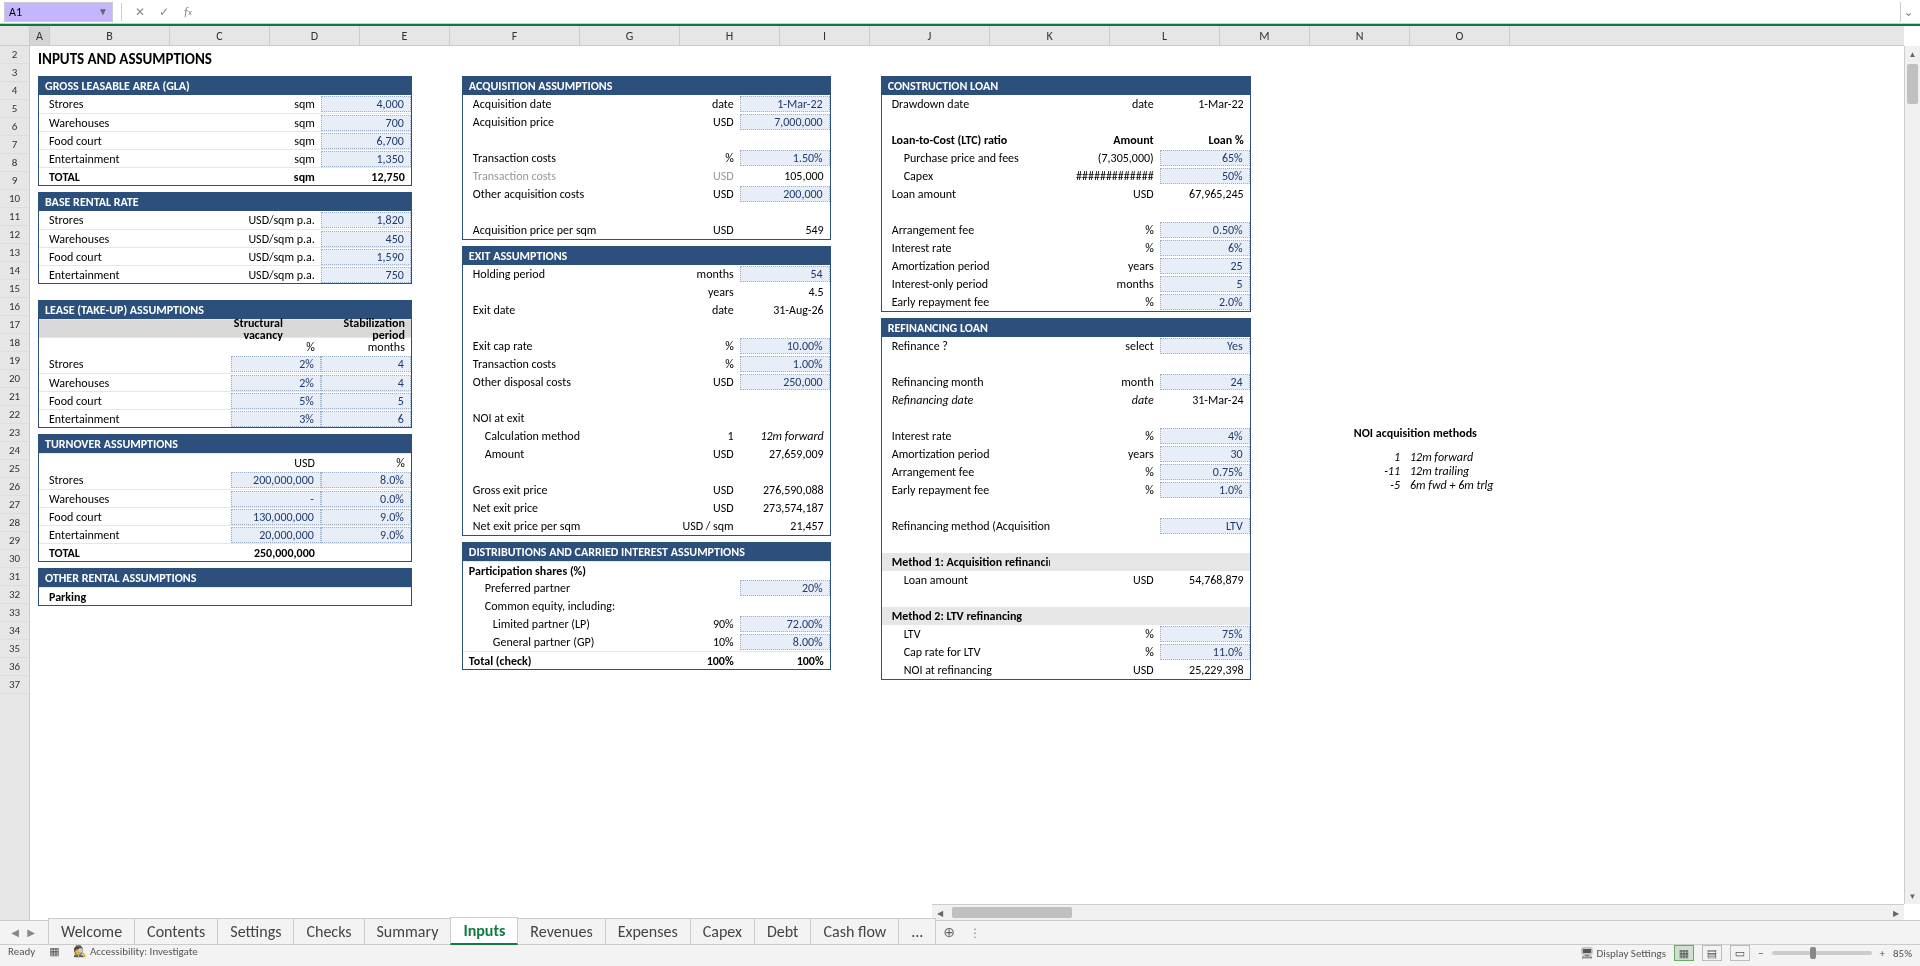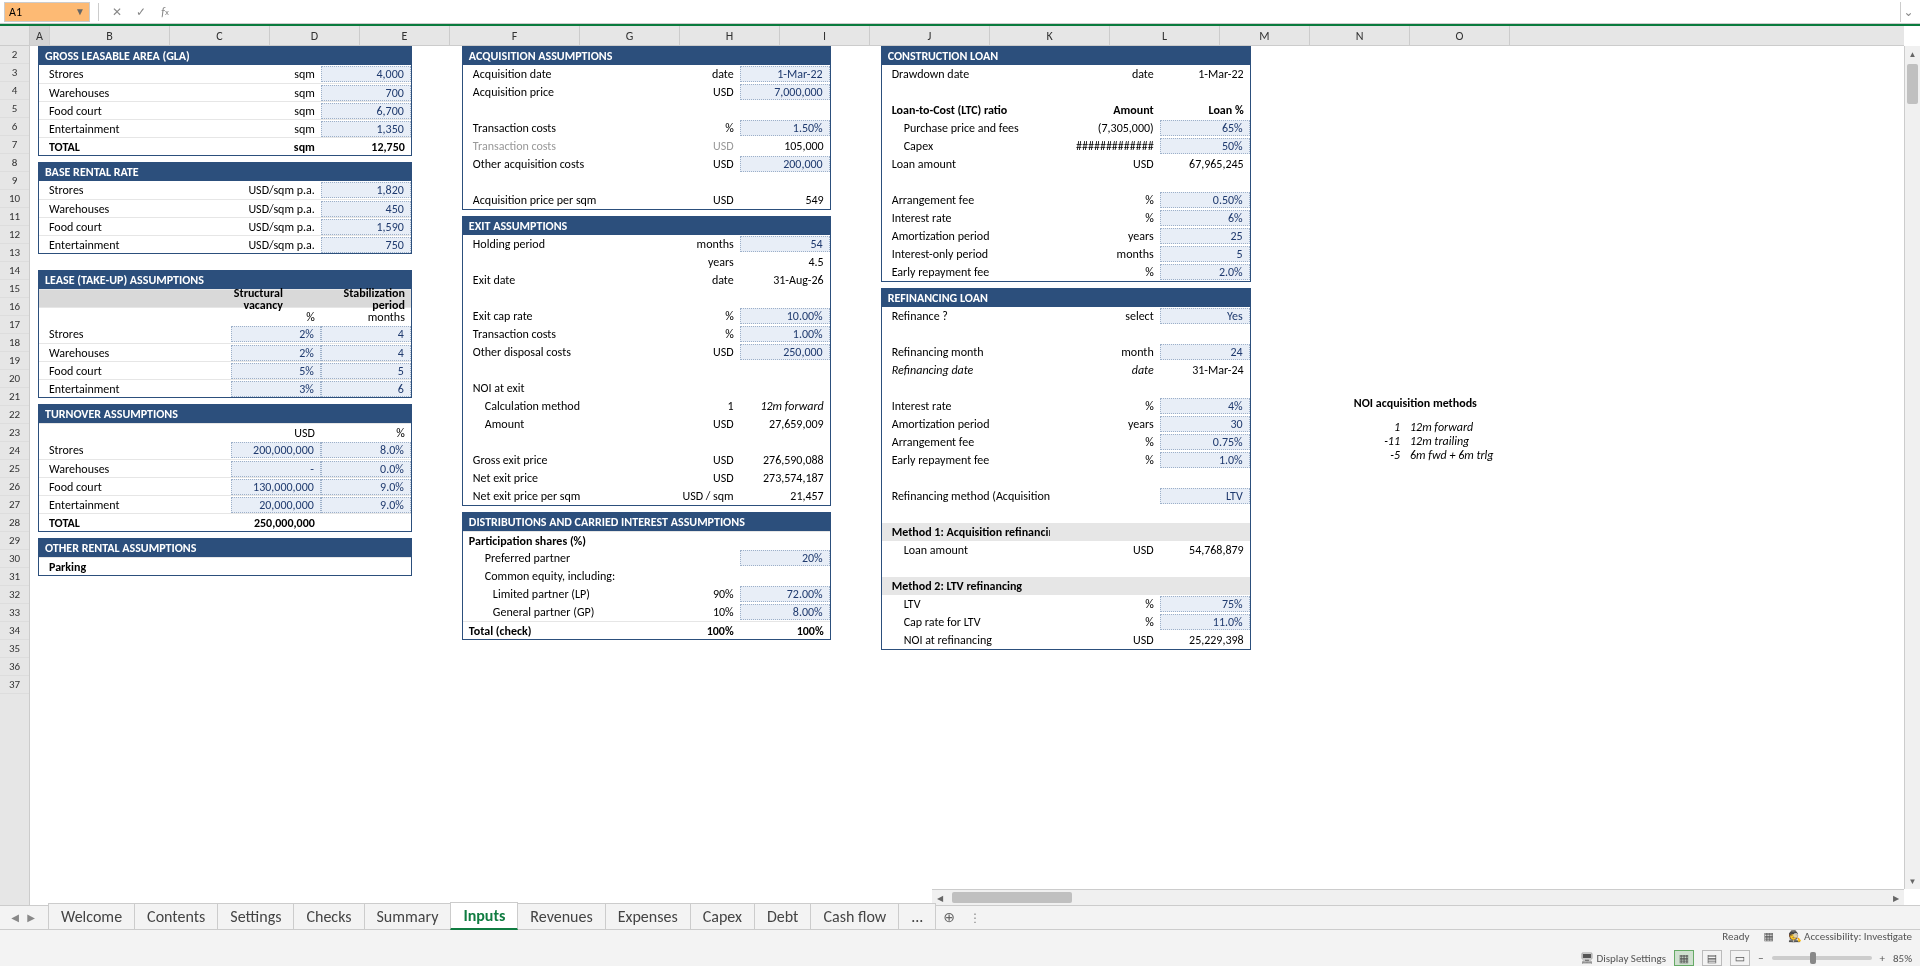--- a/index.html
+++ b/index.html
@@ -1,21 +1,21 @@
 <!DOCTYPE html>
 <html><head>
 <meta charset="utf-8">
 <style>
 * { box-sizing: border-box; margin: 0; padding: 0; font-family: Calibri, Arial, sans-serif; }
 html, body { width: 100%; height: 100%; overflow: hidden; background: #fff; }
 body { display: flex; flex-direction: column; font-size: 12px; }
 
 
 .formula-bar { display: flex; align-items: center; height: 24px; border-bottom: 1px solid #ccc; background: #fff; padding: 2px 4px; gap: 4px; }
-.name-box { width: 86px; height: 20px; border: 1px solid #ccc; padding: 1px 4px; font-size: 12px; background: #fdba74; display:flex; align-items:center; justify-content:space-between;}
+.name-box { width: 109px; height: 20px; border: 1px solid #ccc; padding: 1px 4px; font-size: 12px; background: #c4b5fd; display:flex; align-items:center; justify-content:space-between;}
 .name-box .dd { color:#666; font-size:10px; }
 .fb-sep { width: 1px; height: 18px; background: #ccc; margin: 0 4px; }
 .fb-btn { width: 20px; height: 20px; display: flex; align-items: center; justify-content: center; color: #888; cursor: pointer; }
 .fb-btn.check { color: #888; }
 .fb-input { flex: 1; height: 20px; border: none; outline: none; padding: 0 4px; font-size: 12px; }
 .fb-expand { width:16px; height:20px; display:flex; align-items:center; justify-content:center; color:#888; border-left:1px solid #ccc; }
 
 
 .grid-wrap { flex: 1; display: flex; overflow: hidden; position: relative; border-top:2px solid #0a7b3e; }
 .corner { width: 30px; height: 20px; background: #e6e6e6; border-right: 1px solid #ccc; border-bottom: 1px solid #ccc; position: absolute; top:0; left:0; z-index:3;}
@@ -66,21 +66,21 @@
 .tabbar { height:24px; background:#f3f3f3; border-top:1px solid #ccc; display:flex; align-items:center; padding-left:8px; position:relative; }
 .tab-nav { display:flex; gap:2px; margin-right:10px; color:#888;}
 .tab-nav span { width:14px; text-align:center; cursor:pointer; font-size:10px;}
 .tabs { display:flex; align-items:flex-end; height:100%; }
 .tab { padding:3px 12px; border:1px solid #ccc; border-bottom:none; margin-right:-1px; background:#f3f3f3; font-size:16px; cursor:pointer; color:#444;}
 .tab.active { background:#fff; border-bottom:2px solid #107c41; color:#107c41; font-weight:bold; position:relative; top:1px;}
 .tab-add { padding:0 8px; color:#666; font-size:14px; cursor:pointer;}
 .tab-sep { margin:0 6px; color:#888; }
 
 
-.status { height:37px; background:#f3f3f3; border-top:1px solid #ccc; display:flex; align-items:flex-end; justify-content:space-between; padding:0 8px; font-size:11px; color:#555;flex-direction:column;}
+.status { height:22px; background:#f3f3f3; border-top:1px solid #ccc; display:flex; align-items:flex-start; justify-content:space-between; padding:0 8px; font-size:11px; color:#555;}
 .status .left { display:flex; gap:14px; align-items:center;}
 .status .right { display:flex; gap:8px; align-items:center;}
 .view-btn { width:20px; height:16px; border:1px solid #bbb; display:flex; align-items:center; justify-content:center;}
 .view-btn.active { background:#d0e0d0; border-color:#6a6;}
 .zoom-slider { width:100px; height:4px; background:#ccc; position:relative; border-radius:2px;}
 .zoom-slider .knob { position:absolute; left:38%; top:-4px; width:6px; height:12px; background:#888; border-radius:2px;}
 .noi-methods { font-size:12px; }
 .noi-methods .title { font-weight:bold; text-align:center; margin-bottom:4px;}
 .noi-methods .r { display:flex; justify-content:flex-end; gap:10px;}
 .noi-methods .r span:first-child { width:30px; text-align:right; font-style:italic;}
@@ -163,20 +163,21 @@
       <div class="row-h">37</div>
     </div>
   <div class="vscroll">
     <div class="arr" style="top:0">▲</div>
     <div class="thumb" style="top:18px;"></div>
     <div class="arr" style="bottom:0">▼</div>
   </div>
 
   <div class="cells">
     <div class="sheet">
+      <div class="page-title">INPUTS AND ASSUMPTIONS</div>
       <div class="panels">
 
         <div class="col-panel w1">
 
           <div class="tbl">
             <div class="hdr">GROSS LEASABLE AREA (GLA)</div>
             <div id="gla-rows">
                 <div class="row">
                   <div class="lbl">Strores</div>
                   <div class="unit">sqm</div>

